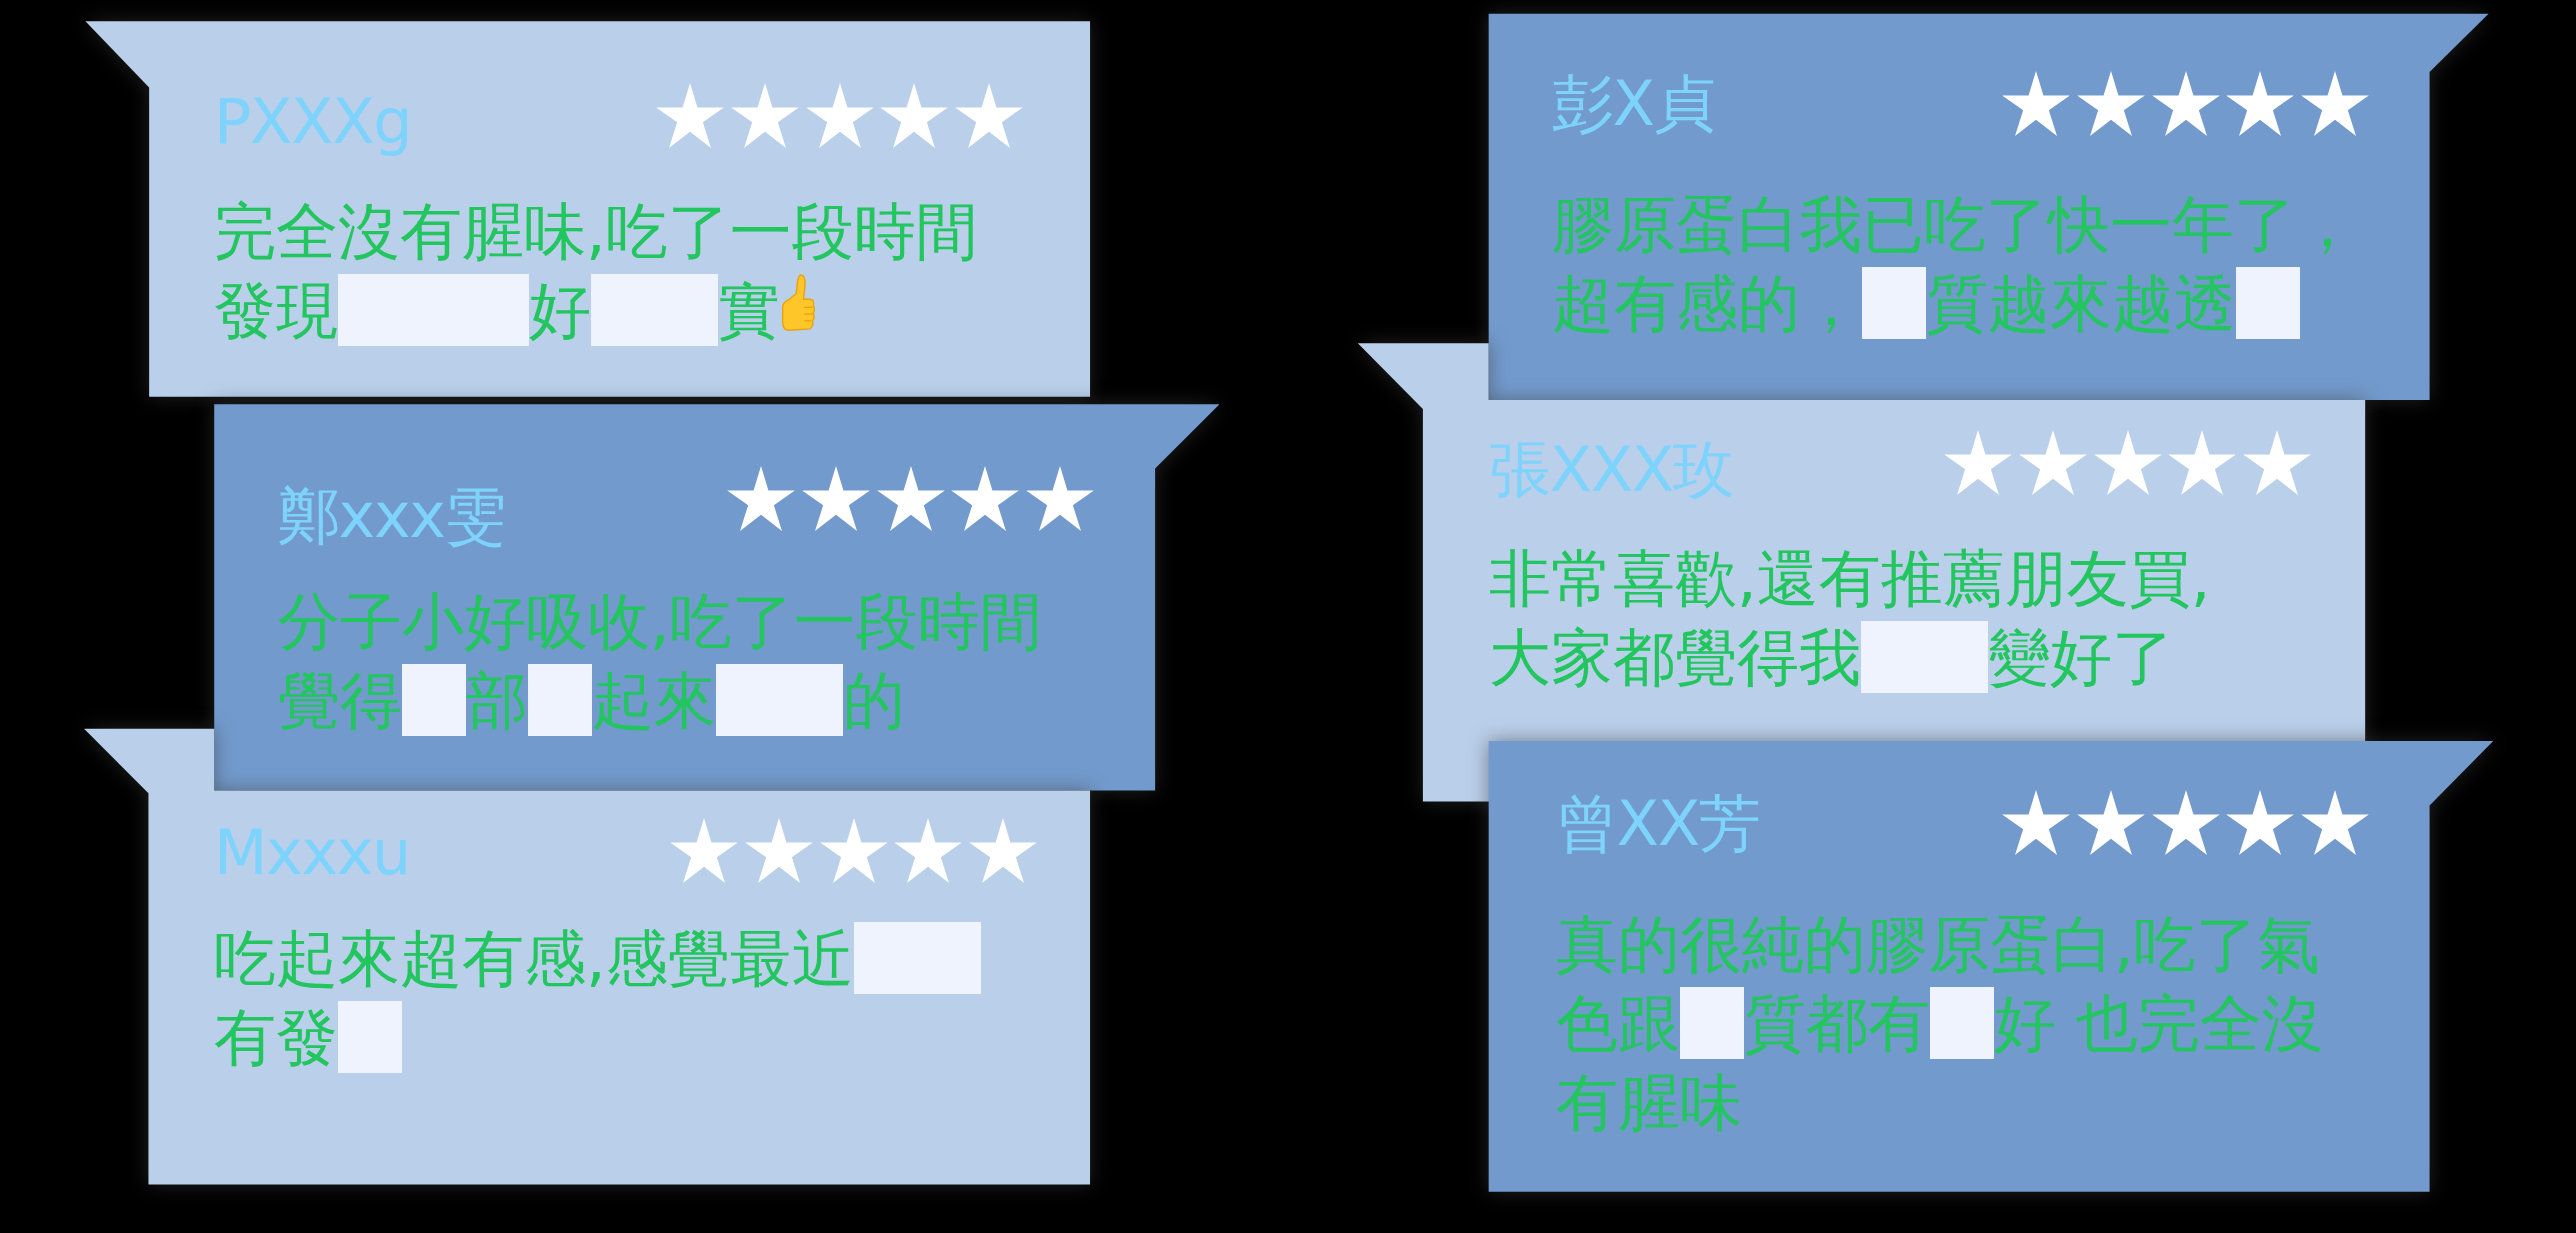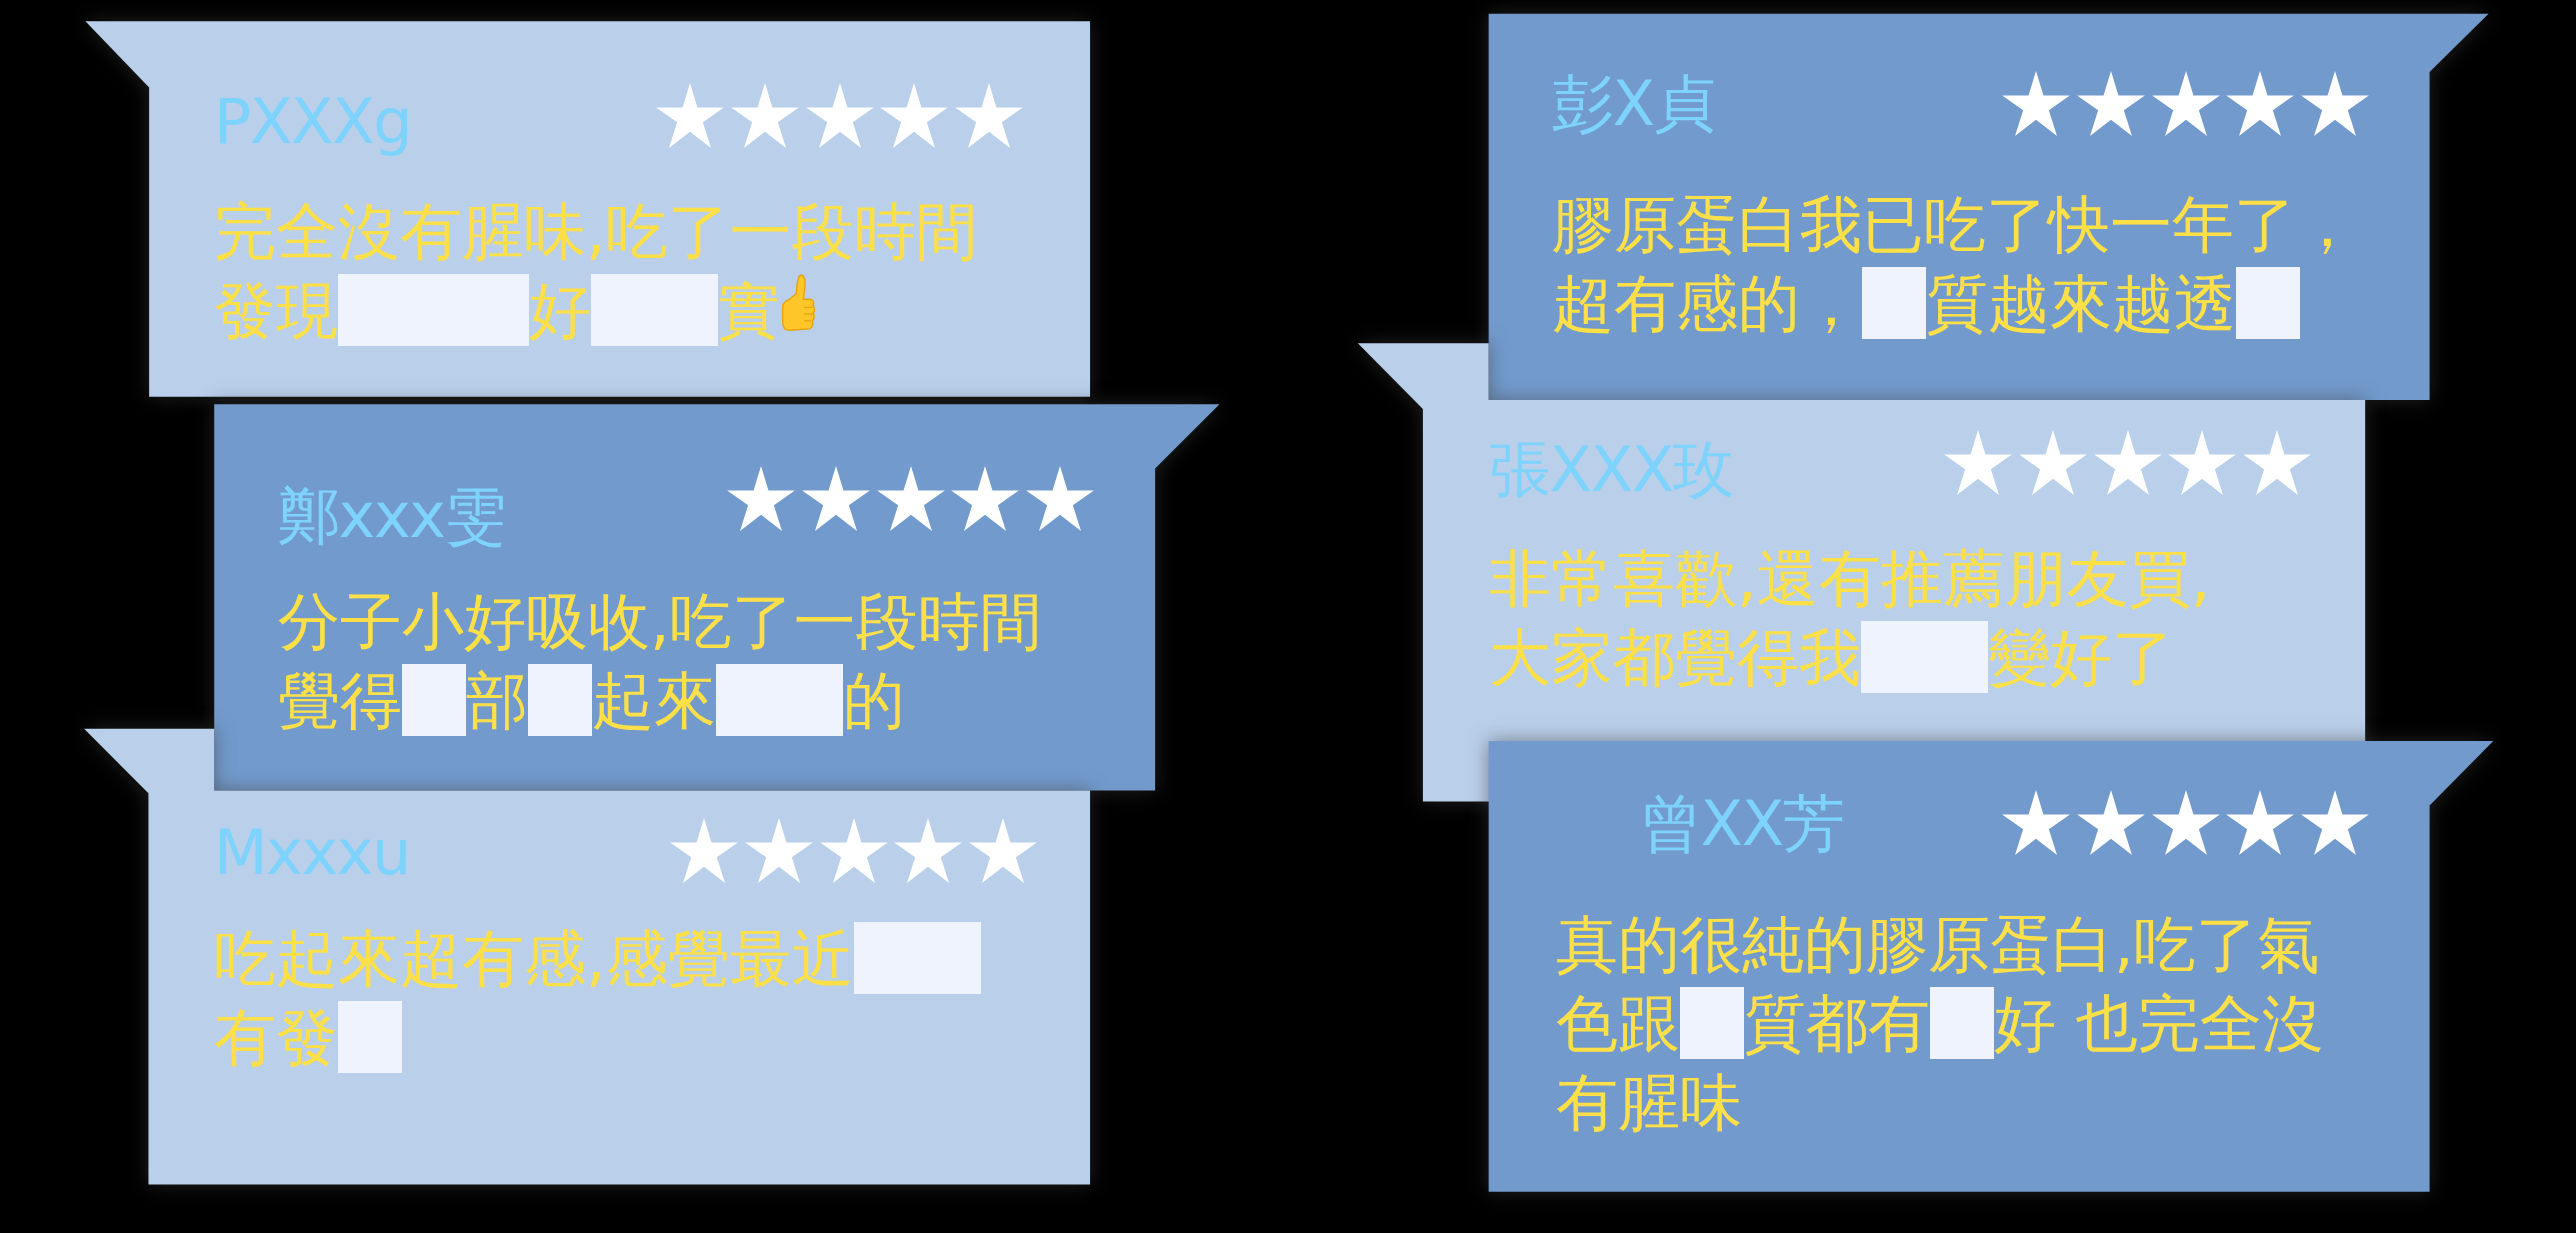--- a/index.html
+++ b/index.html
@@ -44,21 +44,21 @@
     }
     .star {
       width: 68px;
       height: 65px;
       display: block;
     }
     .body-text {
       position: absolute;
       font-size: 62px;
       line-height: 79px;
-      color: #fde047;
+      color: #22c55e;
       white-space: nowrap;
       text-decoration: underline;
     }
     .line {
       display: block;
       height: 79px;
       white-space: nowrap;
     }
     .seg {
       display: inline-block;
@@ -225,21 +225,21 @@
   <div class="body-text" style="left:1489px; top:539px;">
       <span class="line"><span class="seg">非常喜歡,還有推薦朋友買,</span></span>
       <span class="line"><span class="seg">大家都覺得我</span><span class="redact" style="width: 127px;"></span><span class="seg">變好了</span></span>
     </div>
 </div>
 
 <div class="card">
   <svg class="card-shape" viewBox="0 0 3800 1820">
     <polygon points="2196,1093 3678,1093 3584,1188 3584,1758 2196,1758" fill="#729acc"></polygon>
   </svg>
-  <div class="name" style="left:1640px; top:790px;">曾XX芳</div>
+  <div class="name" style="left:1556px; top:790px;">曾XX芳</div>
   <div class="stars" style="left:2002px; top:790px;">
       <svg viewBox="0 0 100 96" class="star">
         <polygon points="50,0 61,36 100,36 69,58 81,96 50,72 19,96 31,58 0,36 39,36" fill="#ffffff"></polygon>
       </svg>
       <svg viewBox="0 0 100 96" class="star">
         <polygon points="50,0 61,36 100,36 69,58 81,96 50,72 19,96 31,58 0,36 39,36" fill="#ffffff"></polygon>
       </svg>
       <svg viewBox="0 0 100 96" class="star">
         <polygon points="50,0 61,36 100,36 69,58 81,96 50,72 19,96 31,58 0,36 39,36" fill="#ffffff"></polygon>
       </svg>

